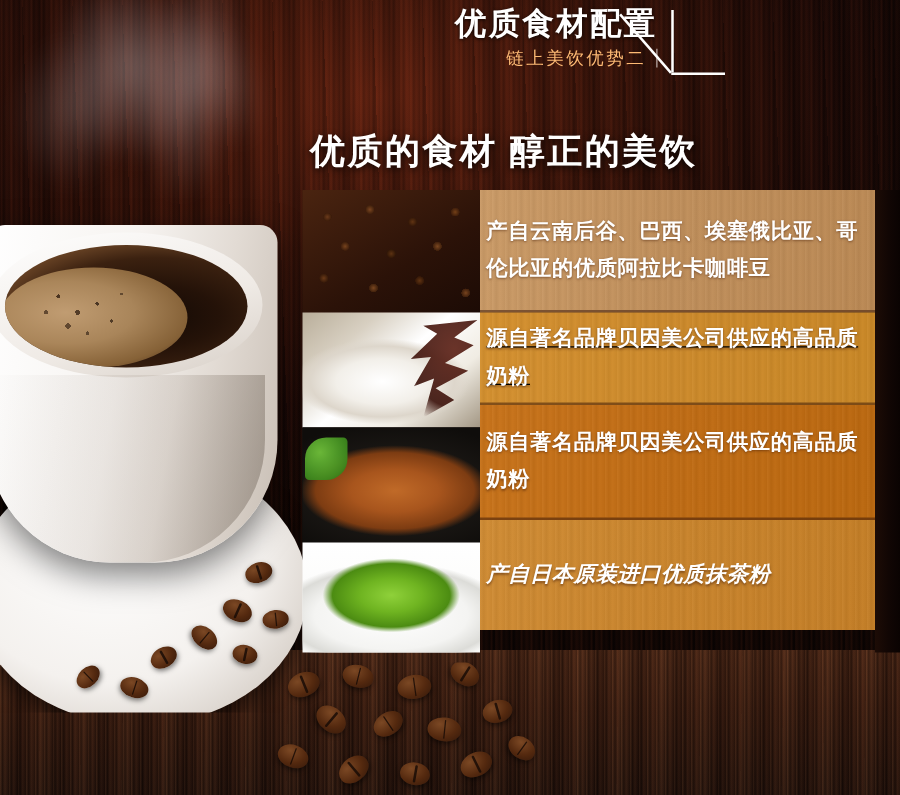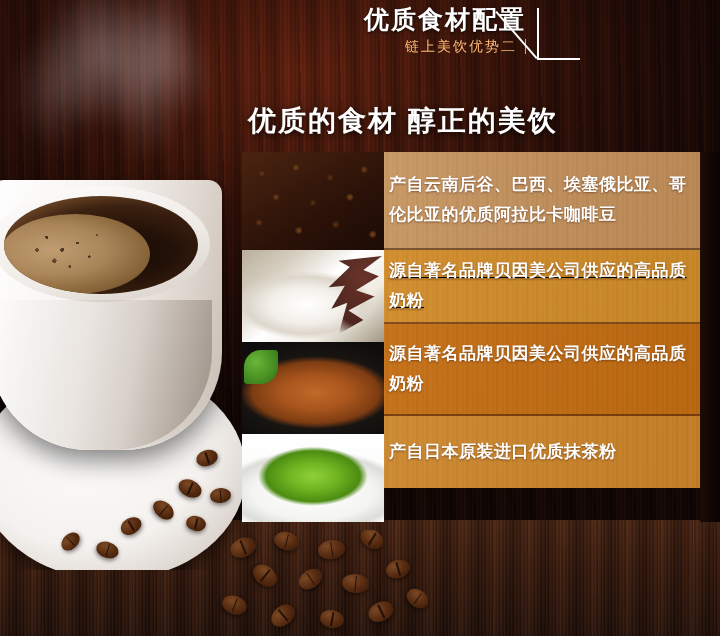--- a/index.html
+++ b/index.html
@@ -195,21 +195,21 @@
     background:repeating-linear-gradient(90deg,
       rgba(255,255,255,0.035) 0px, rgba(0,0,0,0.045) 3px, rgba(255,255,255,0.02) 6px, rgba(0,0,0,0.03) 10px);}
   .panel p{
     position:relative;margin:0;color:#ffffff;font-size:17px;font-weight:bold;
     line-height:30px;letter-spacing:.5px;
     text-shadow:0 1px 2px rgba(70,30,10,.55);
   }
   .p1{height:98px;background:linear-gradient(100deg,#cb9b67 0%,#c08f5b 50%,#bb8954 100%);}
   .p2{height:74px;background:linear-gradient(100deg,#d4902f 0%,#cd8a2b 50%,#c98726 100%);text-decoration:underline;}
   .p3{height:92px;background:linear-gradient(100deg,#c8731a 0%,#c06c14 50%,#bb680f 100%);}
-  .p4{height:72px;background:linear-gradient(100deg,#d08c34 0%,#c9842c 50%,#c47e26 100%);border-bottom:none;}
+  .p4{height:88px;background:linear-gradient(100deg,#d08c34 0%,#c9842c 50%,#c47e26 100%);border-bottom:none;font-style:italic;}
 
   
   .right-edge{position:absolute;left:700px;top:152px;width:20px;height:370px;
     background:linear-gradient(90deg,#1d0c06 0%,#110604 55%,#0a0302 100%);}
 </style>
 </head>
 <body>
 
 <div id="poster">
 

